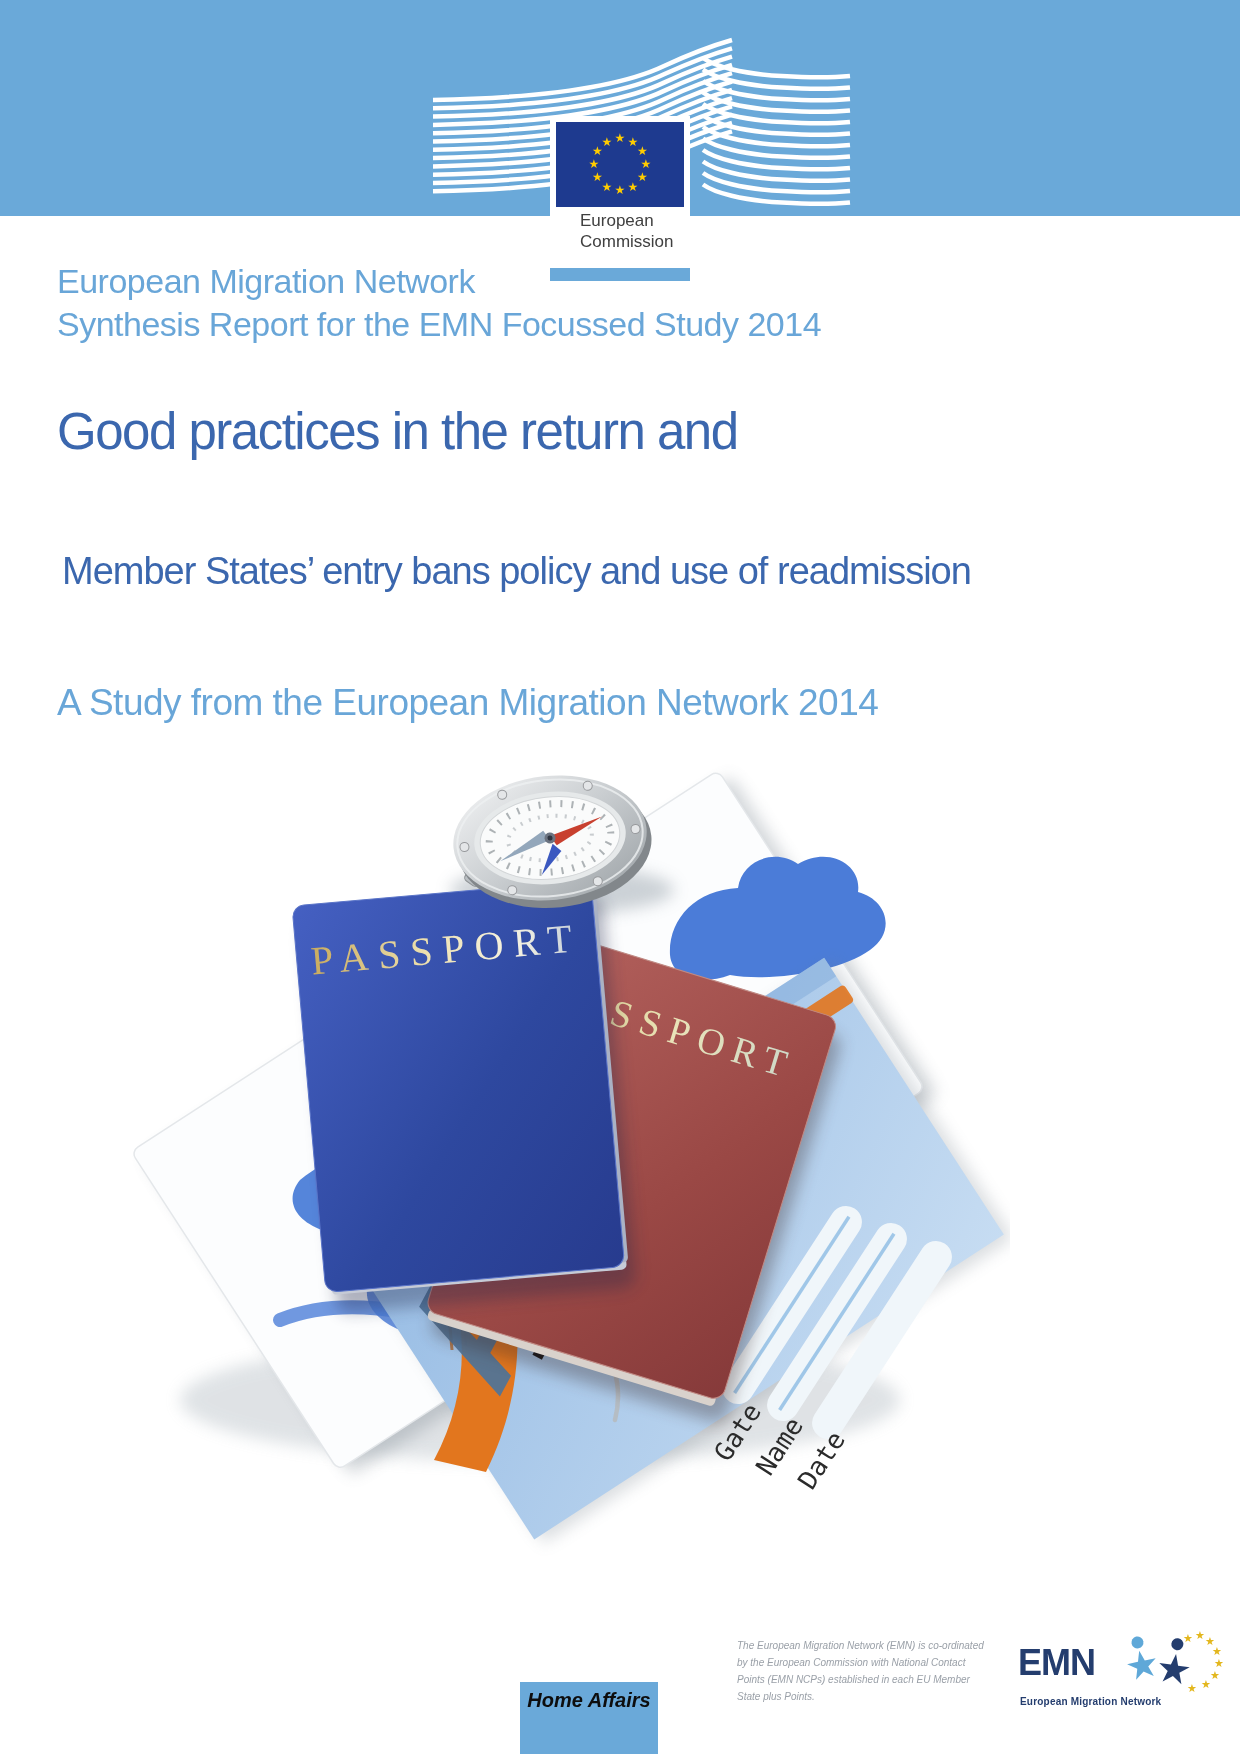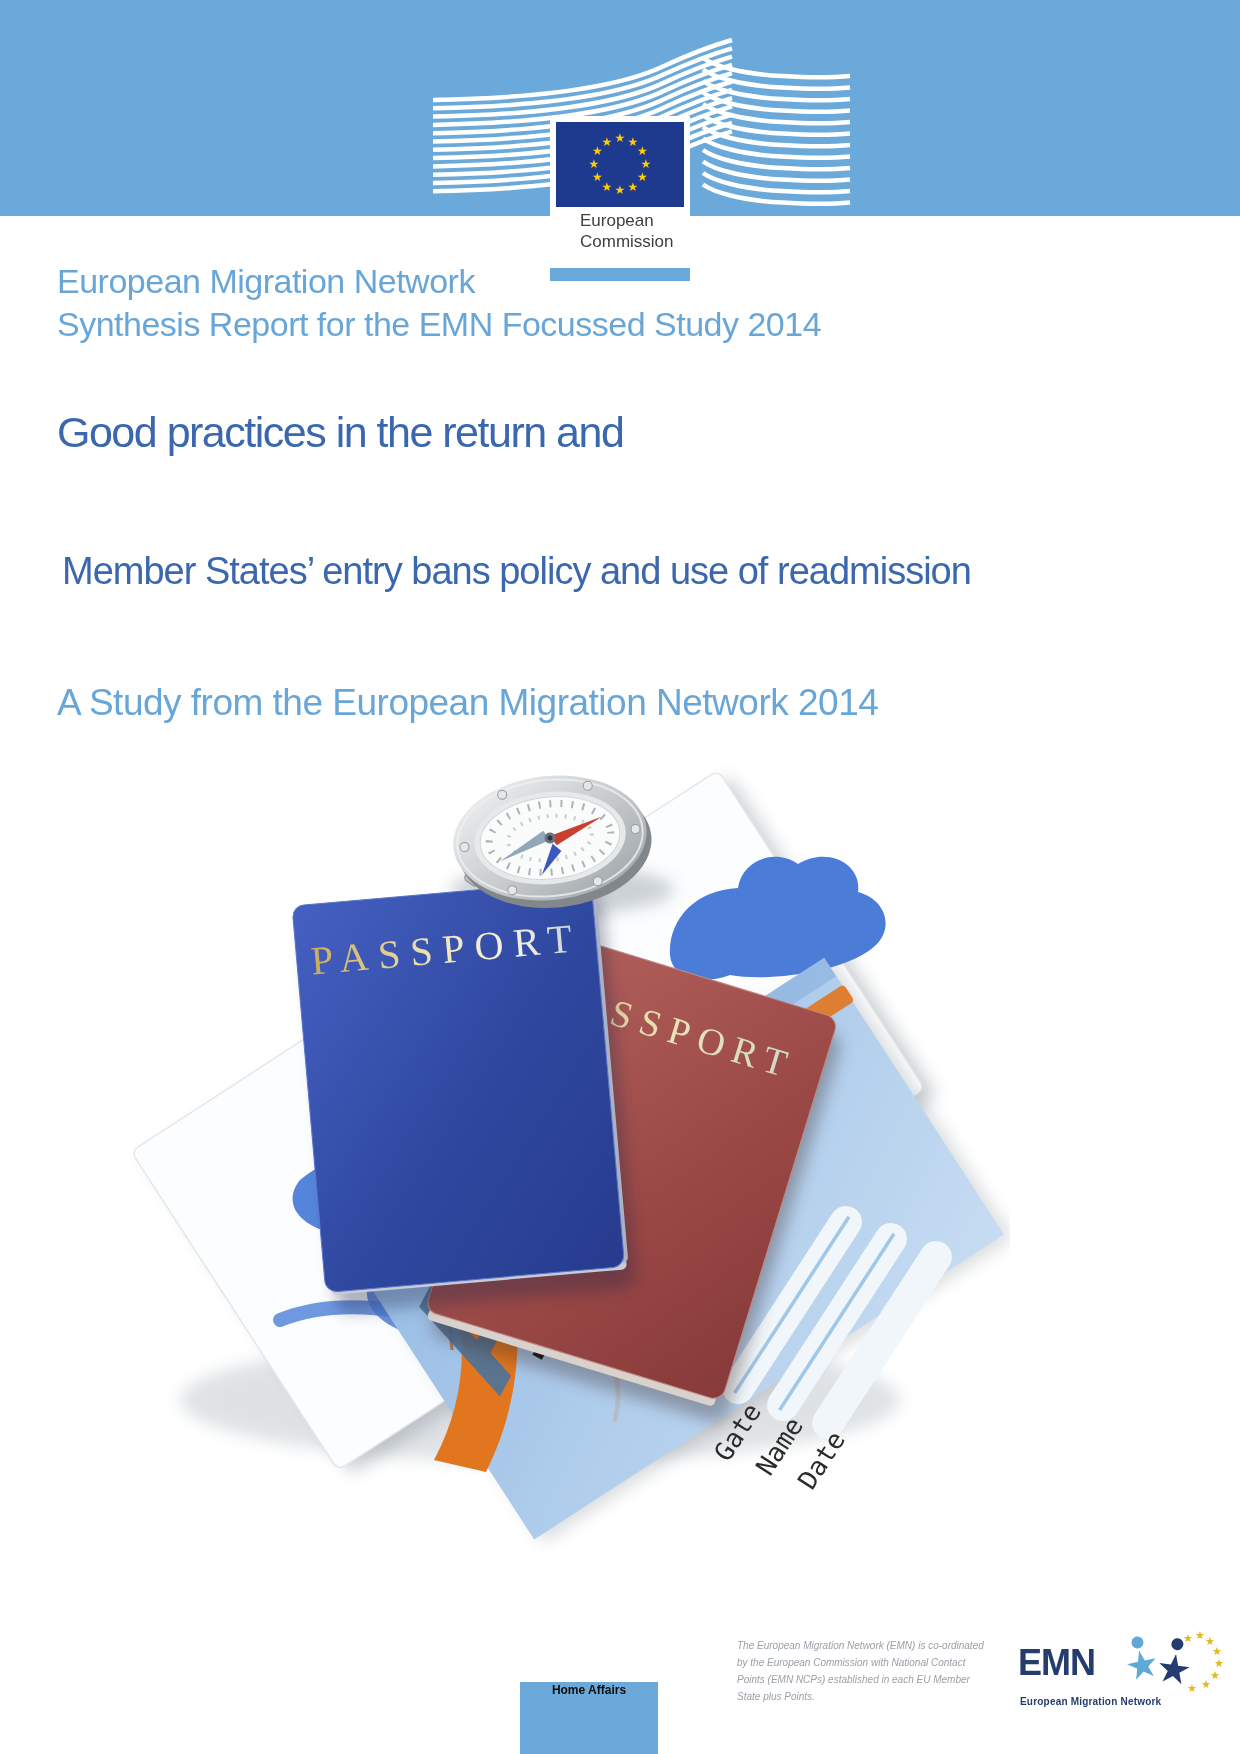--- a/index.html
+++ b/index.html
@@ -10,28 +10,28 @@
   
   .band{left:0;top:0;width:1240px;height:216px;background:#6aa9d9;}
   .band-waves{left:0;top:0;}
   .ec-logo{left:550px;top:116px;width:140px;height:152px;background:#ffffff;}
   .ec-flag{position:absolute;left:6px;top:6px;}
   .ec-name{position:absolute;left:30px;top:94px;font-size:17px;line-height:21px;color:#404040;}
   .ec-bar{left:550px;top:268px;width:140px;height:13px;background:#6aa9d9;}
 
   
   .kicker{left:57px;top:260px;font-size:34px;line-height:43px;color:#69a6d8;letter-spacing:-0.5px;}
-  .title{left:57px;top:398px;font-size:43px;line-height:68px;color:#3b67ae;letter-spacing:-1.5px;}
+  .title{left:57px;top:398px;font-size:51px;line-height:68px;color:#3b67ae;letter-spacing:-1.5px;}
   .subtitle{left:62px;top:546px;font-size:38px;line-height:51px;color:#3b67ae;letter-spacing:-1px;}
   .study{left:57px;top:682px;font-size:37px;color:#69a6d8;letter-spacing:-0.5px;}
 
   
   .home-affairs{left:520px;top:1682px;width:138px;height:72px;background:#6aa9d9;}
-  .home-affairs span{display:block;text-align:center;margin-top:1px;
-                     font-weight:700;font-size:12px;color:#0d0d0d;}
+  .home-affairs span{display:block;text-align:center;margin-top:7px;font-style:italic;
+                     font-weight:700;font-size:20px;color:#0d0d0d;}
   .emn-note{left:737px;top:1637px;width:345px;font-size:10px;line-height:17px;
             font-style:italic;color:#9aa0a8;}
   .emn-logo{left:1018px;top:1634px;width:218px;height:88px;}
   .emn-text{position:absolute;left:0;top:0;font-size:36px;line-height:58px;font-weight:700;
             color:#243d6e;letter-spacing:-1px;}
   .emn-figures{position:absolute;left:104px;top:-4px;}
   .emn-caption{position:absolute;left:2px;top:62px;width:160px;font-size:10px;font-weight:700;
                color:#243d6e;letter-spacing:.2px;}
 </style>
 </head>

